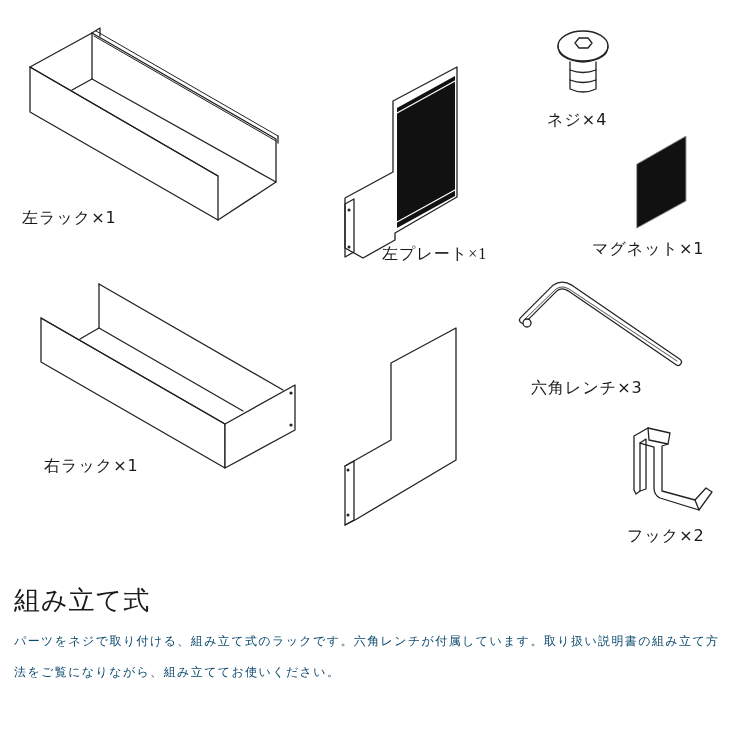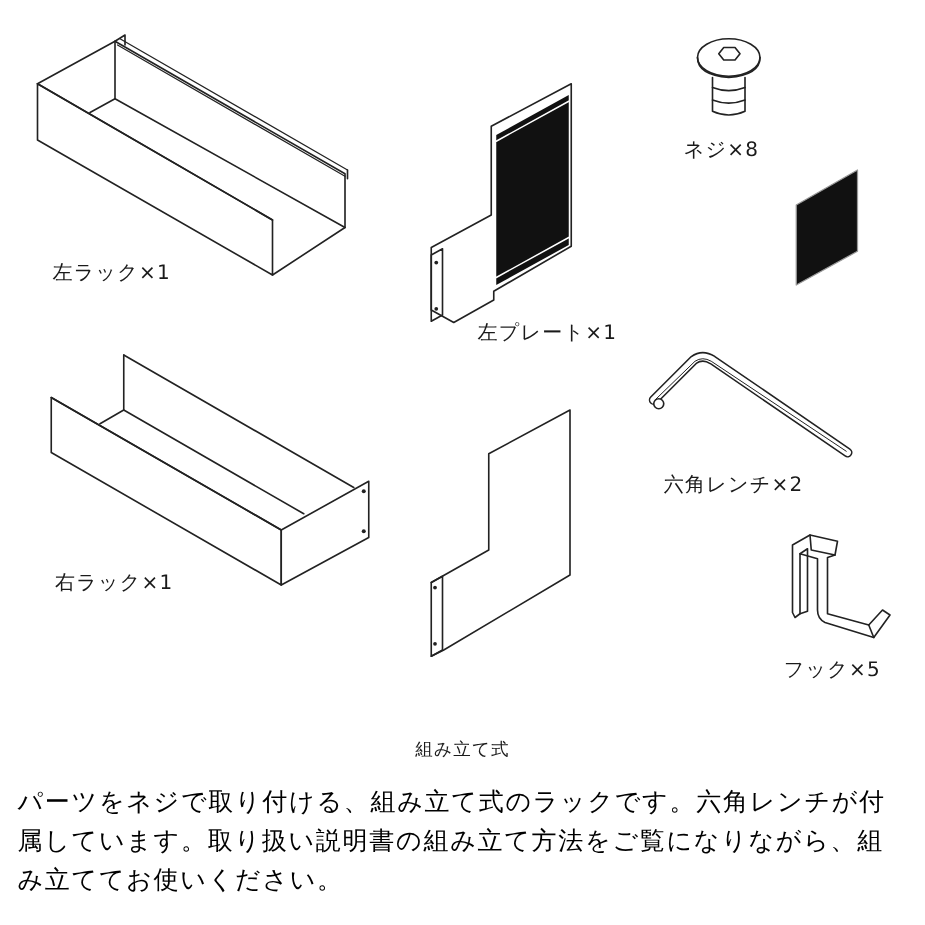--- a/index.html
+++ b/index.html
@@ -34,34 +34,33 @@
       white-space: nowrap;
       color: #1a1a1a;
     }
     .section {
       position: absolute;
       left: 14px;
       top: 584px;
       width: 712px;
     }
     .section-title {
-      font-size: 14px;
+      font-size: 26px;
       font-weight: normal;
       margin: 0;
       line-height: 32px;
       letter-spacing: 1px;
       color: #1a1a1a;
-      text-align: center;
     }
     .section-body {
       margin: 10px 0 0 0;
-      font-size: 20px;
+      font-size: 12px;
       line-height: 31px;
       letter-spacing: 1.4px;
-      color: #000000;
+      color: #0c4a6e;
     }
   </style>
 </head>
 <body>
 
 <div class="diagram">
   <svg width="740" height="560" viewBox="0 0 740 560" xmlns="http://www.w3.org/2000/svg" fill="none" stroke="#222" stroke-width="1.3" stroke-linejoin="round" stroke-linecap="round">
 
     <g>
 
@@ -133,24 +132,25 @@
     </g>
 
     <g>
       <path d="M634,436 L648,428 L670,433 L668,444 L662,446 L662,491 L695,500 L706,488 L712,492 L699,510 L660,498 Q654,495 654,488 L654,447 L640,443 L640,491 L636,494 L634,490 Z" fill="#fff"></path>
       <polyline points="648,428 649,440 668,444"></polyline>
       <polyline points="640,443 646,439 646,489 640,491"></polyline>
       <line x1="695" y1="500" x2="699" y2="510"></line>
     </g>
   </svg>
 
-  <span class="part-label" style="left:42px; top:208px;">左ラック×1</span>
-  <span class="part-label" style="left:382px; top:256px;">左プレート×1</span>
-  <span class="part-label" style="left:547px; top:110px;">ネジ×8</span>
+  <span class="part-label" style="left:22px; top:208px;">左ラック×1</span>
+  <span class="part-label" style="left:382px; top:244px;font-family:Liberation Serif, serif;">左プレート×1</span>
+  <span class="part-label" style="left:547px; top:110px;">ネジ×4</span>
+  <span class="part-label" style="left:592px; top:239px;">マグネット×1</span>
   <span class="part-label" style="left:44px; top:456px;">右ラック×1</span>
-  <span class="part-label" style="left:531px; top:378px;">六角レンチ×2</span>
-  <span class="part-label" style="left:627px; top:526px;">フック×5</span>
+  <span class="part-label" style="left:531px; top:378px;">六角レンチ×3</span>
+  <span class="part-label" style="left:627px; top:526px;">フック×2</span>
 </div>
 
 <div class="section">
   <h2 class="section-title">組み立て式</h2>
   <p class="section-body">パーツをネジで取り付ける、組み立て式のラックです。六角レンチが付属しています。取り扱い説明書の組み立て方法をご覧になりながら、組み立ててお使いください。</p>
 </div>
 
 </body></html>

